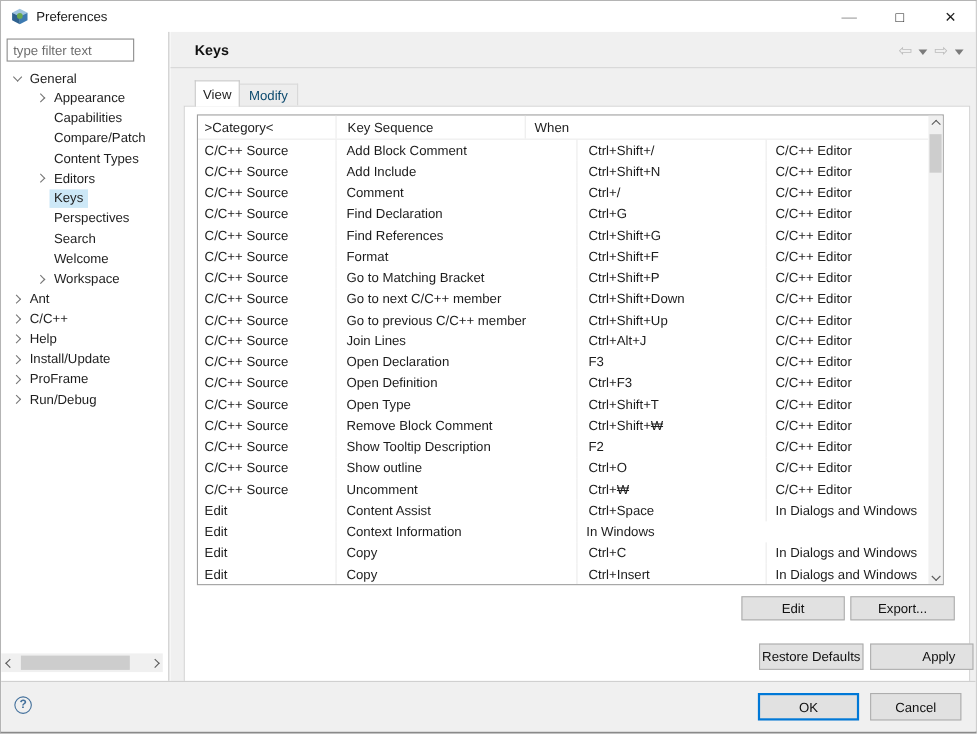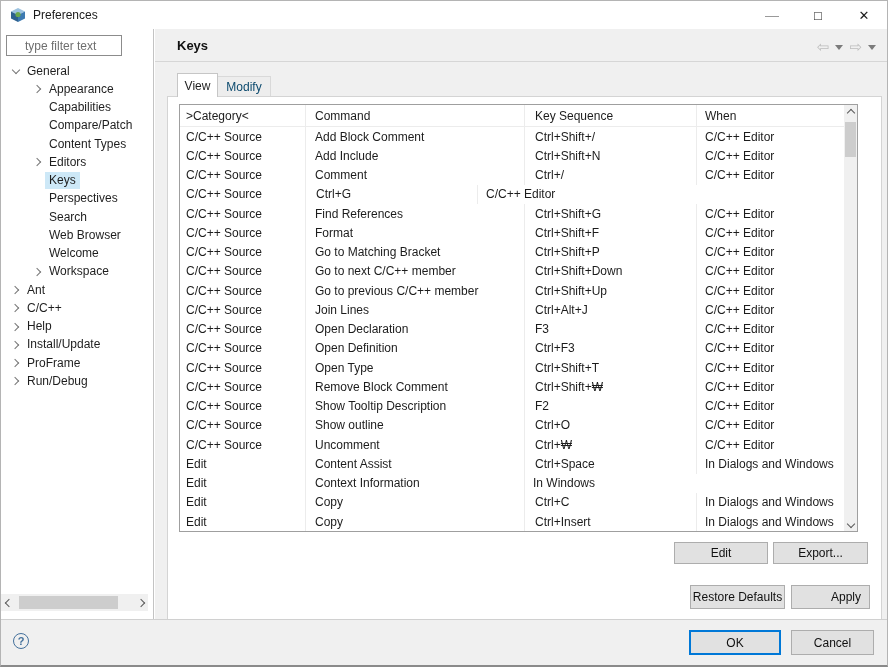--- a/index.html
+++ b/index.html
@@ -16,21 +16,21 @@
   .win-controls { position:absolute; right:0; top:0; height:28px; display:flex; }
   .win-btn { width:46px; height:28px; display:flex; align-items:center; justify-content:center;
              font-size:13px; color:#1a1a1a; }
   .win-btn.min { font-size:14px; color:#9a9a9a; }
 
   
   .sidebar { position:absolute; left:0; top:28px; width:153px; height:590px; background:#ffffff;
              border-right:1px solid #c3c3c3; overflow:hidden; }
   .filter-box { position:absolute; left:5px; top:6px; width:116px; height:21px;
                 border:1px solid #8c8c8c; background:#ffffff; font-family:"Liberation Sans",sans-serif;
-                font-size:12px; padding:0 18px; color:#4d7c0f; outline:none; }
+                font-size:12px; padding:0 5px; color:#4d7c0f; outline:none; }
   .filter-box::placeholder { color:#6e6e6e; opacity:1; }
   .tree { position:absolute; left:0; top:33px; width:152px; }
   .tree-item { display:flex; align-items:center; height:18.25px; white-space:nowrap; overflow:hidden; }
   .tree-item.lvl0 { padding-left:8px; }
   .tree-item.lvl1 { padding-left:30px; }
   .twistie { width:14px; height:10px; display:inline-flex; align-items:center; justify-content:center; flex:0 0 14px; }
   .twistie.right::before, .twistie.down::before { content:""; display:block; width:5px; height:5px;
       border-right:1.4px solid #767676; border-bottom:1.4px solid #767676; }
   .twistie.right::before { transform:rotate(-45deg); margin-left:-2px; }
   .twistie.down::before  { transform:rotate(45deg); margin-top:-2px; }
@@ -87,21 +87,21 @@
   .vscroll .down-box { bottom:0; }
   .vscroll .thumb { position:absolute; left:1px; top:17px; width:11px; height:35px; background:#cdcdcd; }
 
   
   .btn { position:absolute; display:flex; align-items:center; justify-content:center;
          background:#e1e1e1; border:1px solid #adadad; font-family:"Liberation Sans",sans-serif;
          font-size:12px; color:#111; }
   .btn-edit   { left:506px; top:445px; width:94px; height:22px; }
   .btn-export { left:605px; top:445px; width:95px; height:22px; }
   .btn-restore { left:535px; top:556px; width:95px; height:24px; }
-  .btn-apply   { left:636px; top:556px; width:79px; height:24px;padding-left:31px; }
+  .btn-apply   { left:636px; top:556px; width:94px; height:24px;padding-left:31px; }
 
   
   .footer { position:absolute; left:0; top:618px; width:100%; height:48px; background:#f0f0f0;
             border-top:1px solid #d0d0d0; }
   .help-circle { position:absolute; left:12px; top:13px; width:16px; height:16px; border-radius:50%;
                  border:1px solid #44719c; color:#44719c; font-size:11px; display:flex;
                  align-items:center; justify-content:center; font-weight:bold; }
   .btn-ok     { left:688px; top:10px; width:92px; height:25px; border:2px solid #0078d7; }
   .btn-cancel { left:790px; top:10px; width:83px; height:25px; }
 </style>
@@ -159,24 +159,20 @@
         <div class="tree-item lvl1">
           <span class="twistie"></span>
           <span class="tree-label">Perspectives</span>
         </div>
         <div class="tree-item lvl1">
           <span class="twistie"></span>
           <span class="tree-label">Search</span>
         </div>
         <div class="tree-item lvl1">
           <span class="twistie"></span>
-          <span class="tree-label">Web Browser</span>
-        </div>
-        <div class="tree-item lvl1">
-          <span class="twistie"></span>
           <span class="tree-label">Welcome</span>
         </div>
         <div class="tree-item lvl1">
           <span class="twistie right"></span>
           <span class="tree-label">Workspace</span>
         </div>
         <div class="tree-item lvl0">
           <span class="twistie right"></span>
           <span class="tree-label">Ant</span>
         </div>
@@ -223,21 +219,20 @@
     <div class="header-sep"></div>
 
     <div class="tab tab-view">View</div>
     <div class="tab tab-modify">Modify</div>
 
     <div class="group-box">
       <div class="ktable">
         <div class="ktable-inner">
           <div class="thead">
               <div class="cell c0">&gt;Category&lt;</div>
-              <div class="cell c1">Command</div>
               <div class="cell c2">Key Sequence</div>
               <div class="cell c3">When</div>
             </div>
           <div>
               <div class="trow">
                 <div class="cell c0">C/C++ Source</div>
                 <div class="cell c1">Add Block Comment</div>
                 <div class="cell c2">Ctrl+Shift+/</div>
                 <div class="cell c3">C/C++ Editor</div>
               </div>
@@ -248,20 +243,21 @@
                 <div class="cell c3">C/C++ Editor</div>
               </div>
               <div class="trow">
                 <div class="cell c0">C/C++ Source</div>
                 <div class="cell c1">Comment</div>
                 <div class="cell c2">Ctrl+/</div>
                 <div class="cell c3">C/C++ Editor</div>
               </div>
               <div class="trow">
                 <div class="cell c0">C/C++ Source</div>
+                <div class="cell c1">Find Declaration</div>
                 <div class="cell c2">Ctrl+G</div>
                 <div class="cell c3">C/C++ Editor</div>
               </div>
               <div class="trow">
                 <div class="cell c0">C/C++ Source</div>
                 <div class="cell c1">Find References</div>
                 <div class="cell c2">Ctrl+Shift+G</div>
                 <div class="cell c3">C/C++ Editor</div>
               </div>
               <div class="trow">

